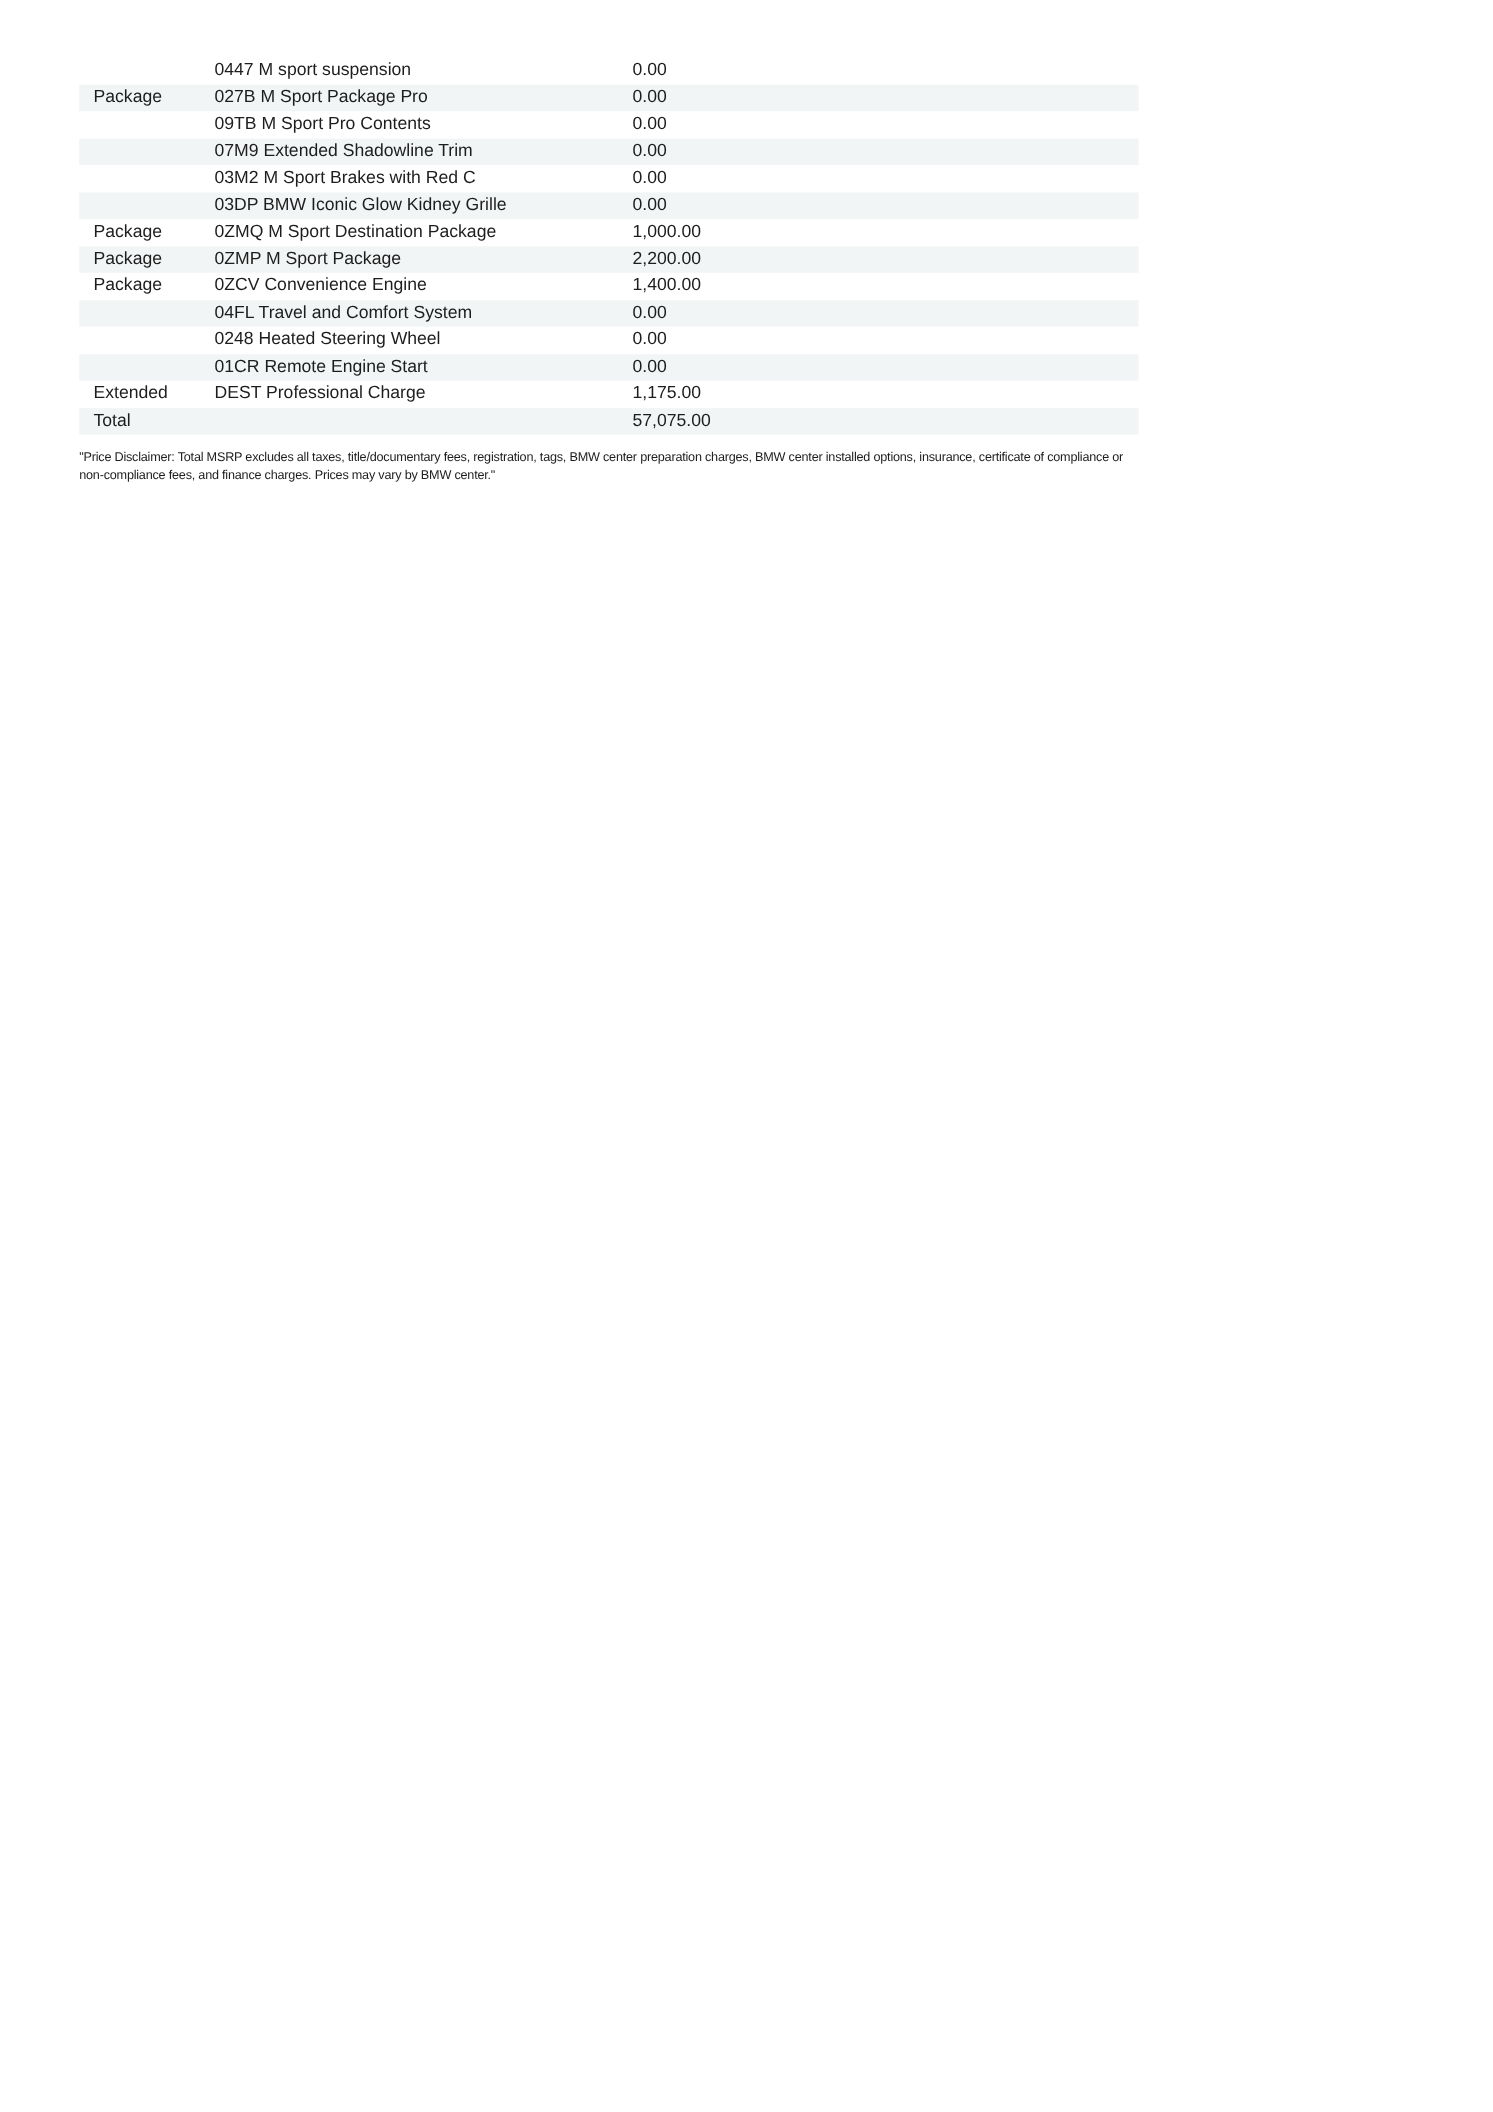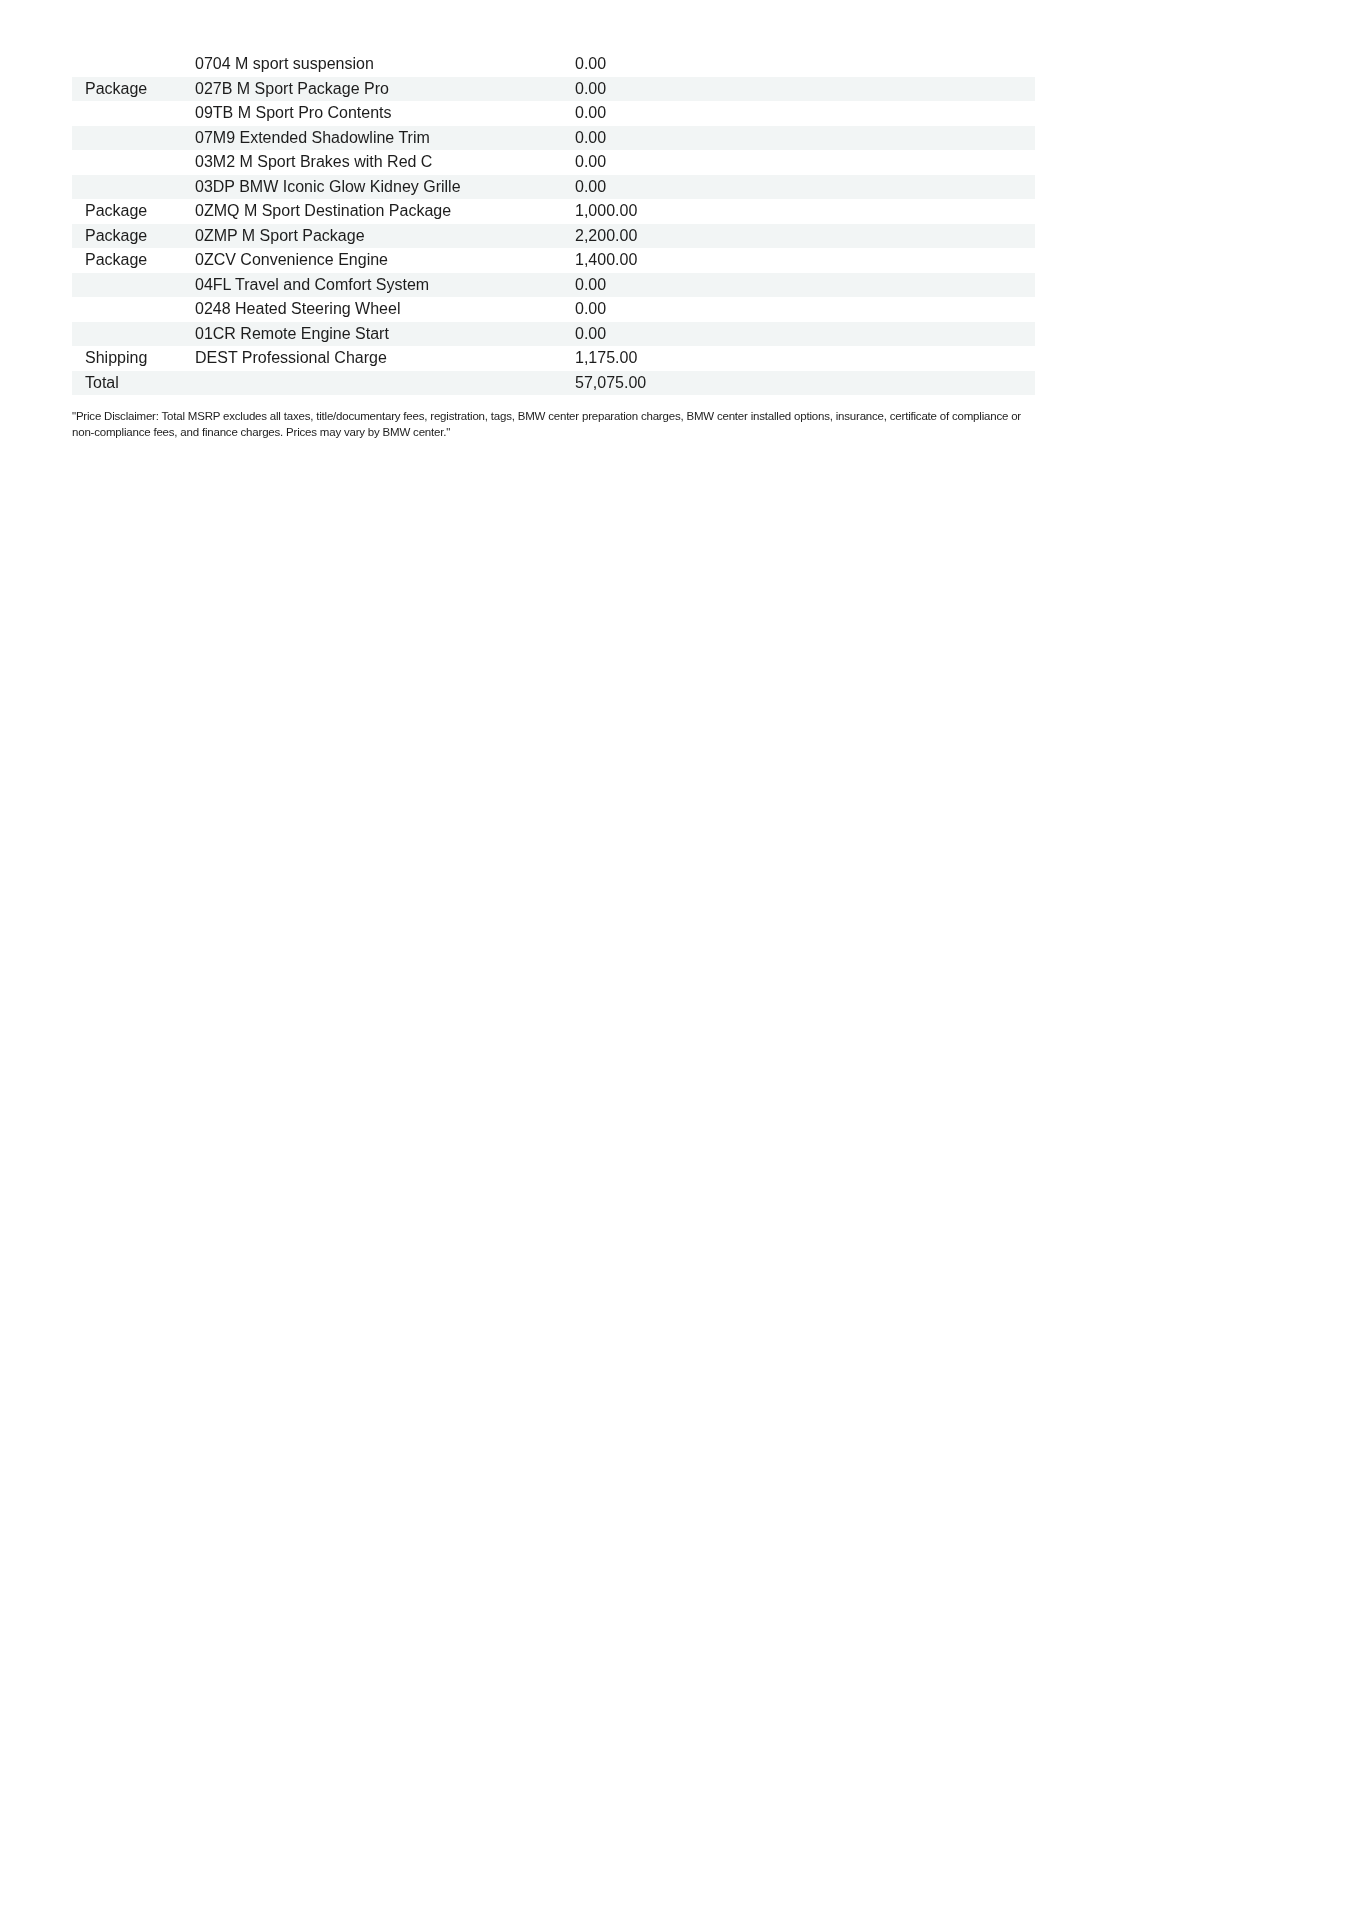--- a/index.html
+++ b/index.html
@@ -53,21 +53,21 @@
 </style>
 </head>
 <body>
 
 <div class="page">
 
   <div class="options-table">
 
   <div class="row">
         <div class="cell cell-category"></div>
-        <div class="cell cell-description">0704 M sport suspension</div>
+        <div class="cell cell-description">0447 M sport suspension</div>
         <div class="cell cell-price">0.00</div>
         <div class="cell cell-spacer"></div>
       </div>
       <div class="row shaded">
         <div class="cell cell-category">Package</div>
         <div class="cell cell-description">027B M Sport Package Pro</div>
         <div class="cell cell-price">0.00</div>
         <div class="cell cell-spacer"></div>
       </div>
       <div class="row">
@@ -124,21 +124,21 @@
         <div class="cell cell-price">0.00</div>
         <div class="cell cell-spacer"></div>
       </div>
       <div class="row shaded">
         <div class="cell cell-category"></div>
         <div class="cell cell-description">01CR Remote Engine Start</div>
         <div class="cell cell-price">0.00</div>
         <div class="cell cell-spacer"></div>
       </div>
       <div class="row">
-        <div class="cell cell-category">Shipping</div>
+        <div class="cell cell-category">Extended</div>
         <div class="cell cell-description">DEST Professional Charge</div>
         <div class="cell cell-price">1,175.00</div>
         <div class="cell cell-spacer"></div>
       </div>
       <div class="row shaded">
         <div class="cell cell-category">Total</div>
         <div class="cell cell-description"></div>
         <div class="cell cell-price">57,075.00</div>
         <div class="cell cell-spacer"></div>
       </div>

